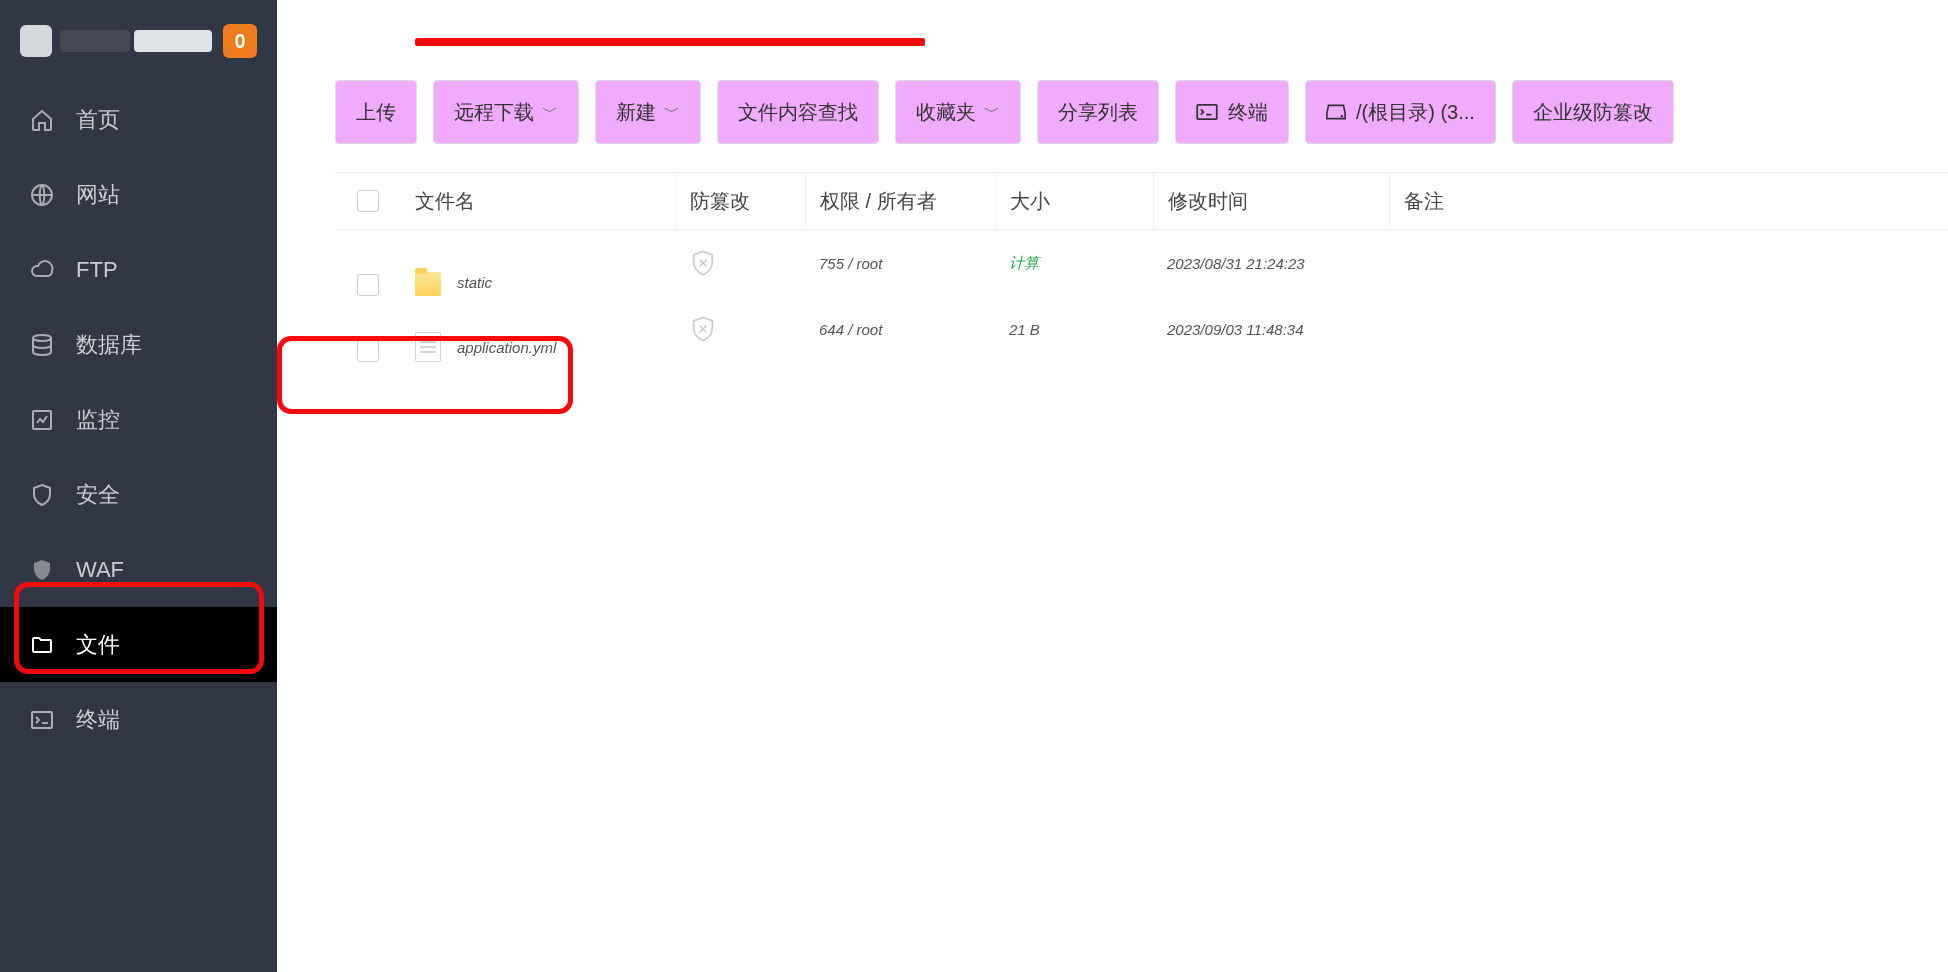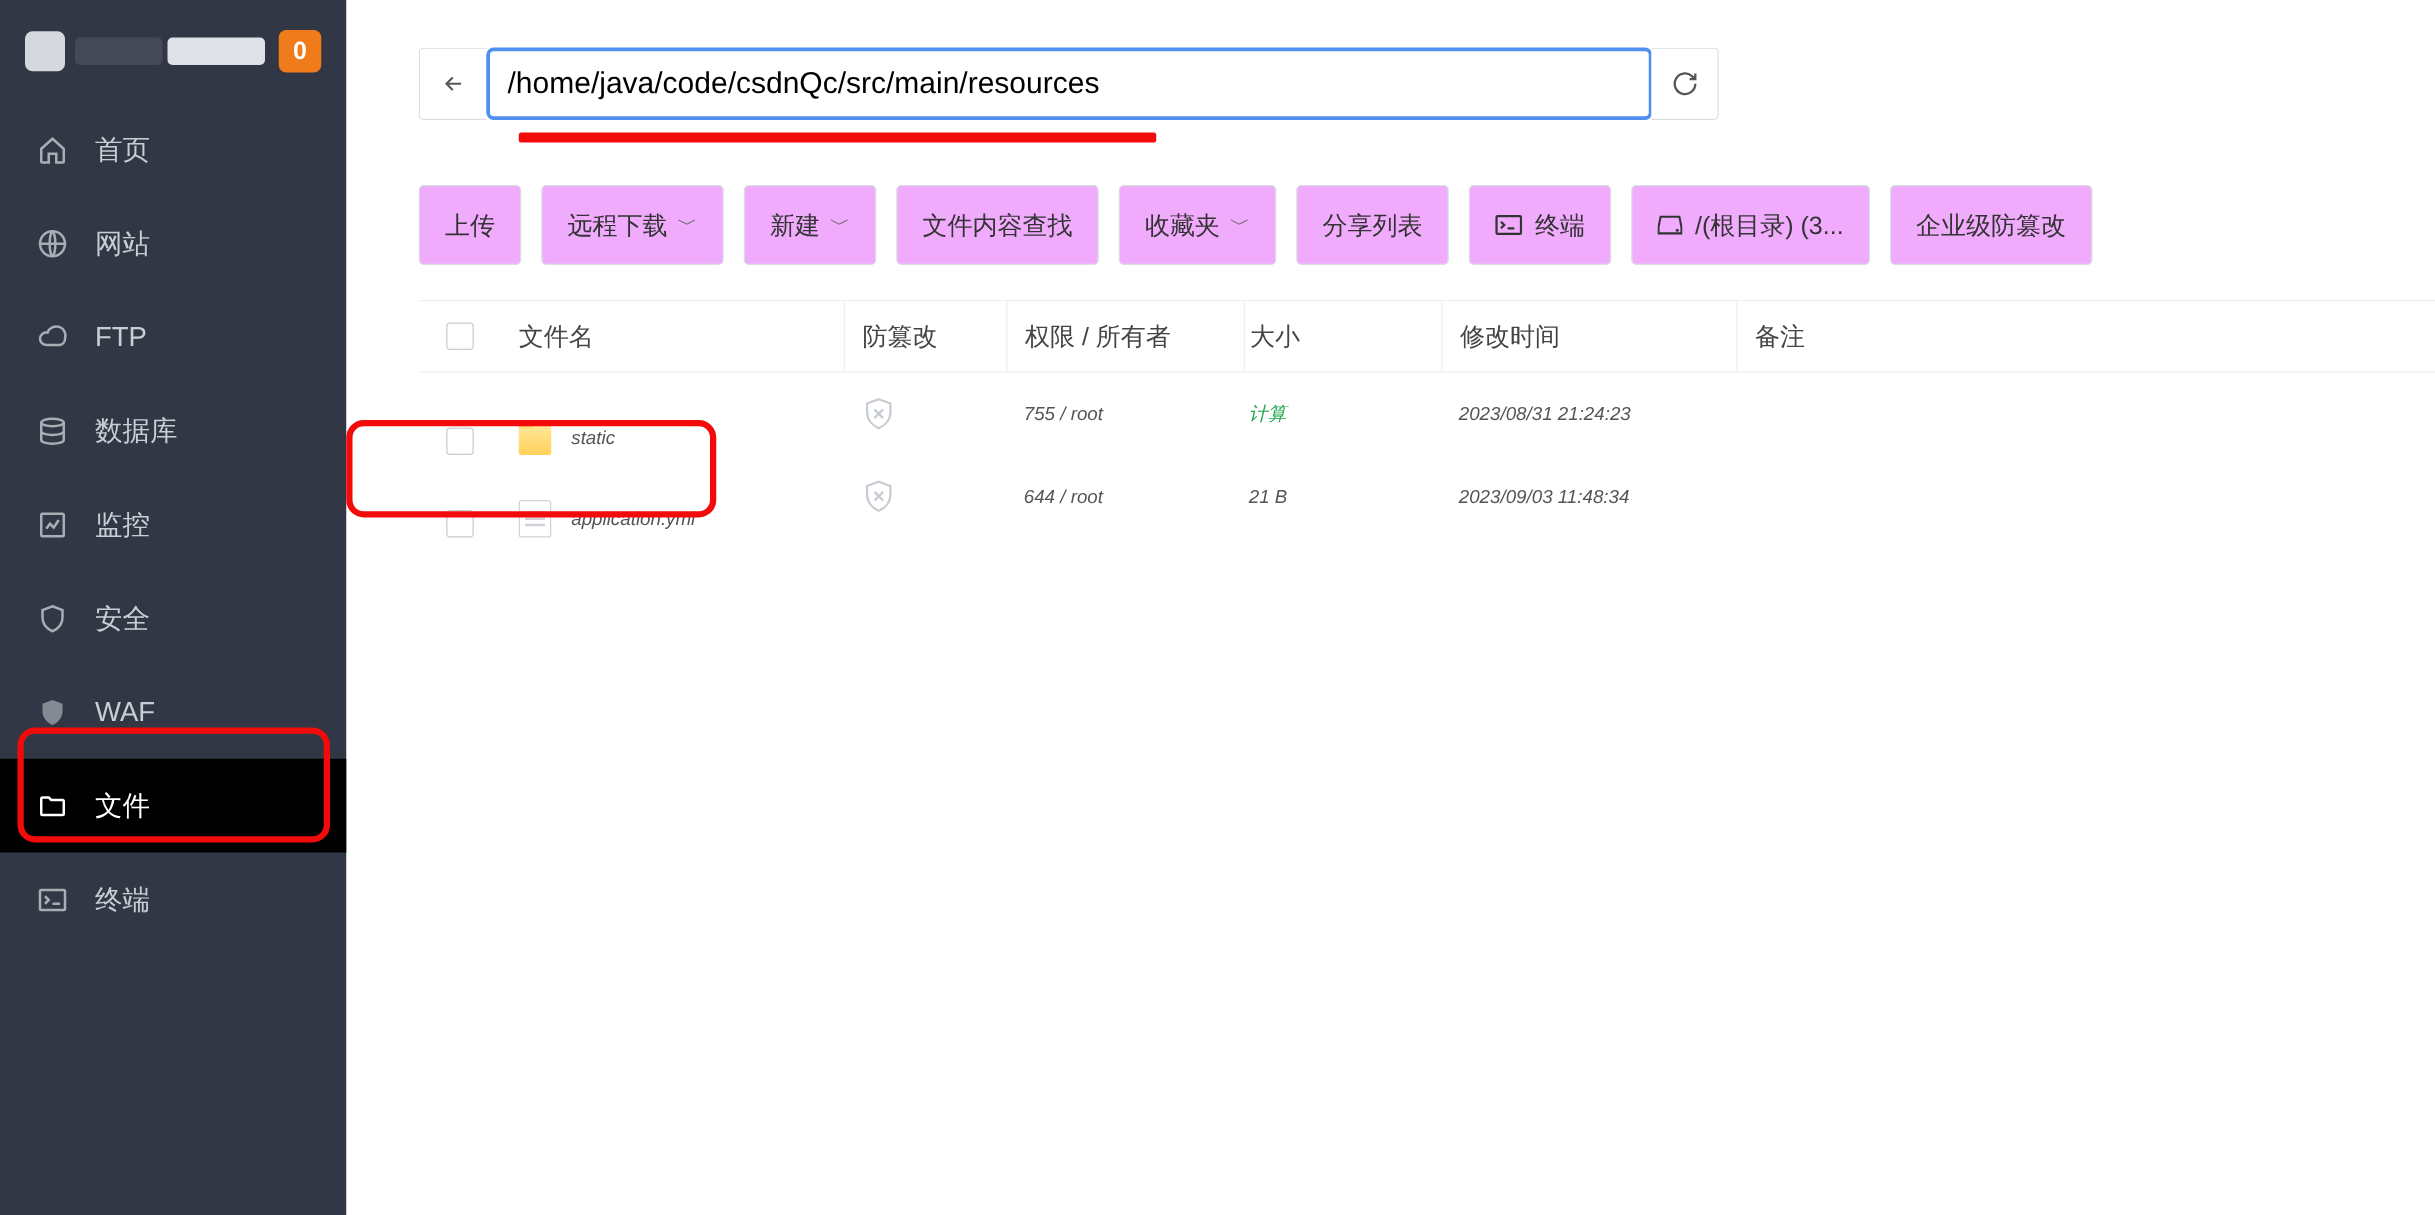--- a/index.html
+++ b/index.html
@@ -30,21 +30,21 @@
 .toolbar { display:flex; gap:16px; margin-bottom:28px; flex-wrap:nowrap; }
 .tbtn { height:64px; padding:0 20px; border:1px solid #d8dde3; border-radius:4px; background:#f0abfc; font-size:20px; color:#333; display:flex; align-items:center; cursor:pointer; white-space:nowrap; }
 .tbtn .chev { margin-left:8px; font-size:16px; color:#666; }
 .tbtn .pre { margin-right:10px; display:flex; align-items:center; }
 
 .tablehdr { display:flex; height:58px; align-items:center; border-top:1px solid #eceff3; border-bottom:1px solid #eceff3; font-size:20px; color:#444; }
 .col-check { width:80px; padding-left:22px; }
 .col-name  { width:260px; }
 .col-tamper{ width:130px; border-left:1px solid #eceff3; padding-left:14px; height:100%; display:flex; align-items:center; }
 .col-perm  { width:190px; border-left:1px solid #eceff3; padding-left:14px; height:100%; display:flex; align-items:center; }
-.col-size  { width:158px; border-left:1px solid #eceff3; padding-left:4px; height:100%; display:flex; align-items:center; }
+.col-size  { width:158px; border-left:1px solid #eceff3; padding-left:14px; height:100%; display:flex; align-items:center; }
 .col-time  { width:236px; border-left:1px solid #eceff3; padding-left:14px; height:100%; display:flex; align-items:center; }
 .col-note  { flex:1; border-left:1px solid #eceff3; padding-left:14px; height:100%; display:flex; align-items:center; }
 
 .row { display:flex; height:66px; align-items:flex-end; font-size:15px; color:#555;font-style:italic; }
 .row .col-tamper, .row .col-perm, .row .col-size, .row .col-time, .row .col-note { border-left:none; }
 .cb { width:22px; height:22px; border:1px solid #c7ccd3; border-radius:3px; background:#fff; cursor:pointer; }
 .fileico { width:26px; height:30px; margin-right:16px; }
 .foldico { background:linear-gradient(#ffe79b,#ffd259); border-radius:2px; position:relative; height:24px; margin-top:4px; }
 .foldico:before { content:""; position:absolute; top:-4px; left:0; width:12px; height:6px; background:#ffd259; border-radius:2px 2px 0 0; }
 .docico { border:1px solid #d0d4da; border-radius:2px; background:#fff; position:relative; }
@@ -139,35 +139,20 @@
             <path d="M6 9l3 3-3 3M12 15h6"></path>
           </svg>
         </span>
         <span>终端</span>
       </div>
     </div>
 </div>
 
 <div class="main">
 
-  <div class="pathbar">
-    <div class="pathbtn">
-      <svg width="20" height="20" viewBox="0 0 24 24" fill="none" stroke="#555" stroke-width="2">
-          <path d="M19 12H5"></path>
-          <path d="M11 18l-6-6 6-6"></path>
-        </svg>
-    </div>
-    <input class="pathin" type="text" value="/home/java/code/csdnQc/src/main/resources" style="">
-    <div class="refreshbtn">
-      <svg width="22" height="22" viewBox="0 0 24 24" fill="none" stroke="#555" stroke-width="2">
-          <path d="M21 12a9 9 0 1 1-3-6.7L21 8"></path>
-          <path d="M21 3v5h-5"></path>
-        </svg>
-    </div>
-  </div>
   <div class="redline"></div>
 
   <div class="toolbar">
     <div class="tbtn">上传</div>
     <div class="tbtn">
         <span>远程下载</span>
         <span class="chev">﹀</span>
       </div>
     <div class="tbtn">
         <span>新建</span>

